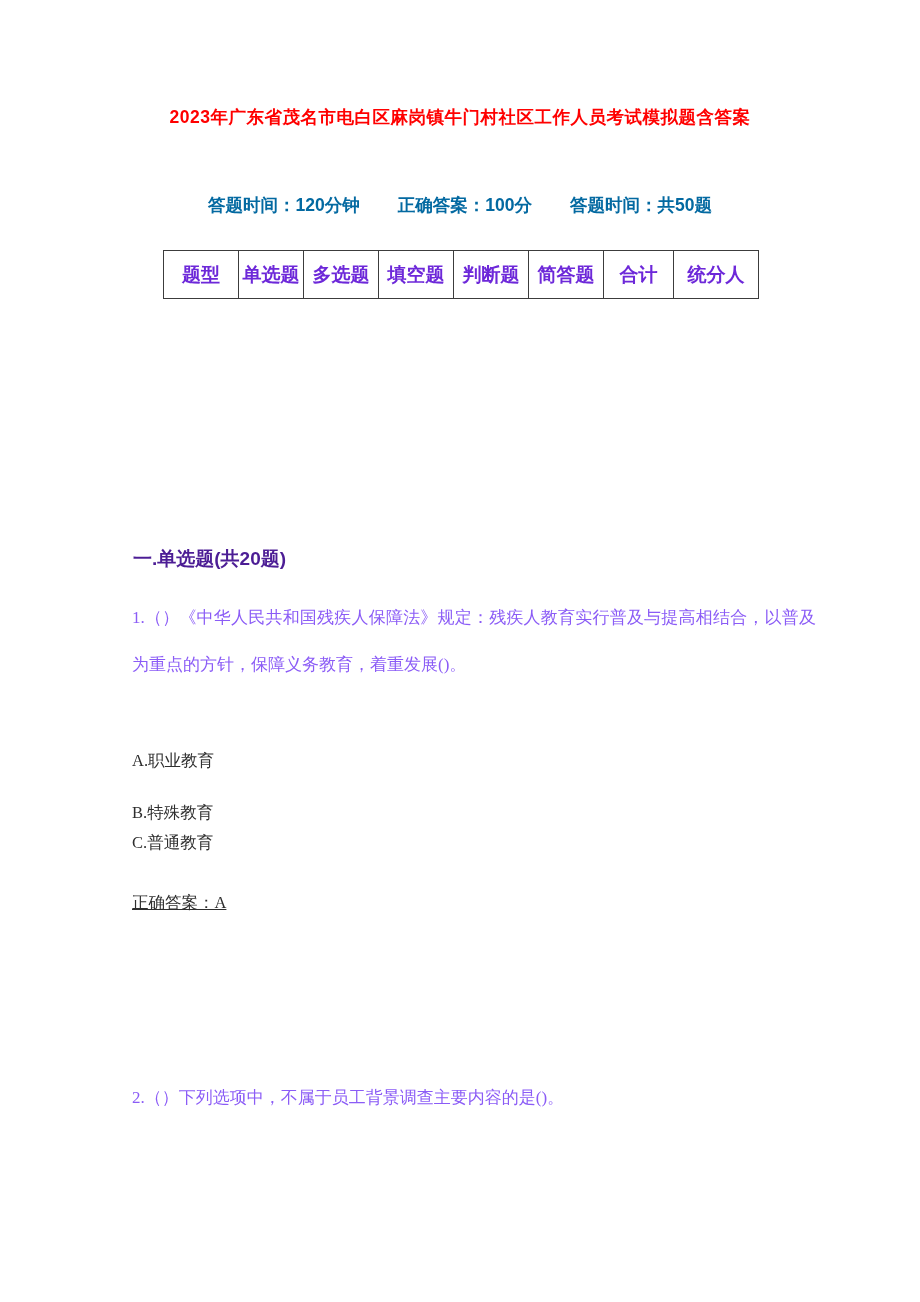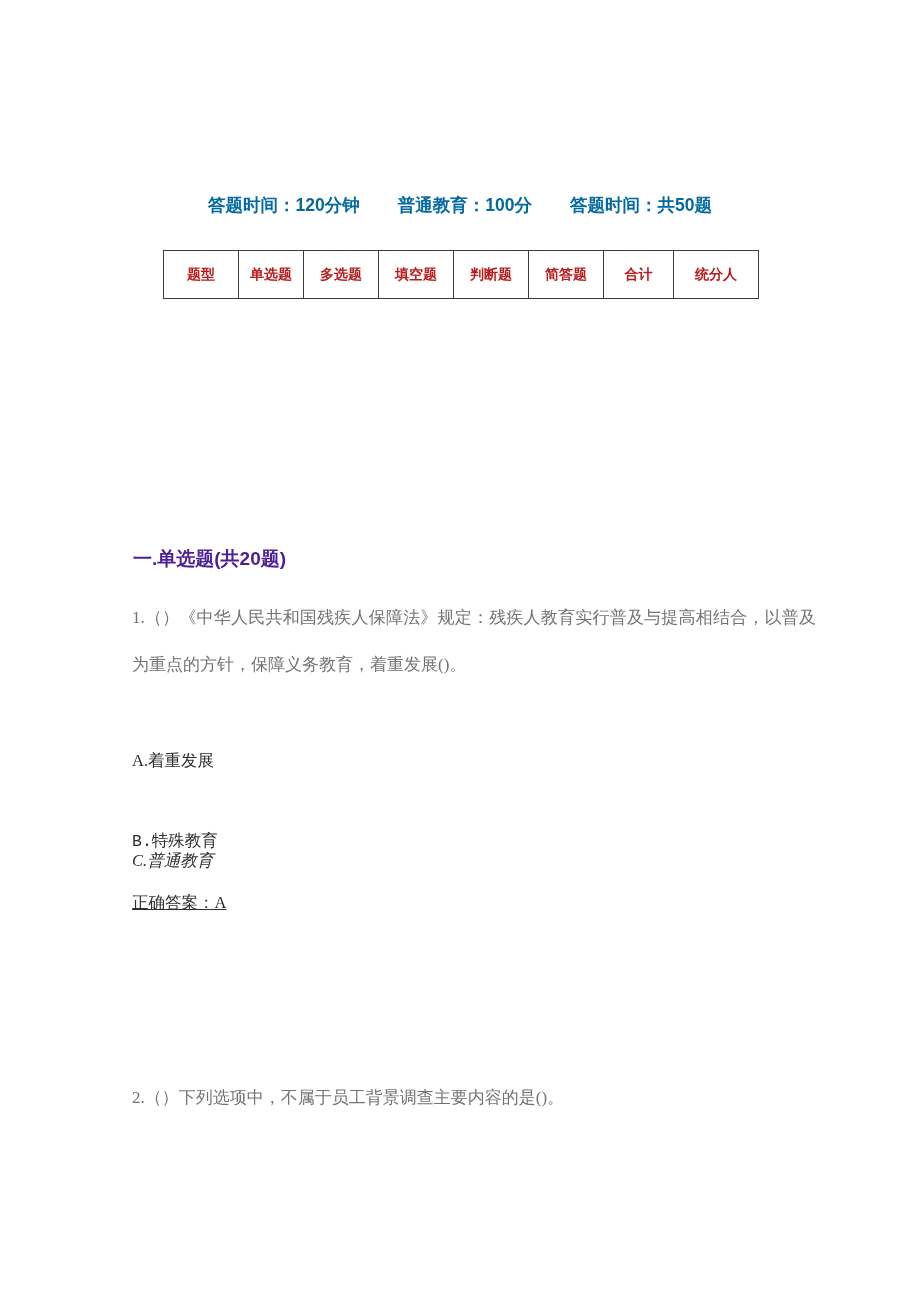--- a/index.html
+++ b/index.html
@@ -46,71 +46,72 @@
     width: 595px;
     border-collapse: collapse;
     table-layout: fixed;
   }
   table.score-table td {
     border: 1px solid #3c3c3c;
     height: 47px;
     text-align: center;
     vertical-align: middle;
     font-weight: bold;
-    font-size: 14px;
-    color: #b91c1c;
+    font-size: 19px;
+    color: #6d28d9;
     padding: 0;
     overflow: hidden;
   }
   .section-heading {
     position: absolute;
     top: 546px;
     left: 133px;
     margin: 0;
     font-size: 19px;
     font-weight: bold;
     color: #4c1d95;
   }
   .question {
     position: absolute;
     left: 132px;
     width: 684px;
     margin: 0;
     font-family: "Liberation Serif", serif;
     font-size: 17px;
     line-height: 47px;
-    color: #737373;
+    color: #8b5cf6;
     text-align: justify;
     text-justify: inter-ideograph;
   }
   .q1 { top: 594px; }
   .q2 { top: 1074px; }
   .option, .answer {
     position: absolute;
     left: 132px;
     margin: 0;
     font-family: "Liberation Serif", serif;
     font-size: 16.5px;
     line-height: 24px;
     color: #2e2e2e;
   }
   .opt-a { top: 749px; }
-  .opt-b { top: 830px; font-family: Liberation Mono, monospace; }
-  .opt-c { top: 849px; font-style: italic; }
+  .opt-b { top: 801px; }
+  .opt-c { top: 831px; }
   .ans-1 { top: 891px; text-decoration: underline; }
 </style>
 </head>
 <body>
 
 <div class="page">
 
+  <h1 class="doc-title" style="color: rgb(255, 0, 0);">2023年广东省茂名市电白区麻岗镇牛门村社区工作人员考试模拟题含答案</h1>
 
   <div class="exam-info">
     <span>答题时间：120分钟</span>
-    <span>普通教育：100分</span>
+    <span>正确答案：100分</span>
     <span>答题时间：共50题</span>
   </div>
 
   <table class="score-table">
     <colgroup>
       <col style="width:75px">
         <col style="width:65px">
         <col style="width:75px">
       <col style="width:75px">
         <col style="width:75px">
@@ -129,21 +130,21 @@
         <td>合计</td>
         <td>统分人</td>
       </tr>
     </tbody>
   </table>
 
   <h2 class="section-heading">一.单选题(共20题)</h2>
 
   <p class="question q1">1.（）《中华人民共和国残疾人保障法》规定：残疾人教育实行普及与提高相结合，以普及为重点的方针，保障义务教育，着重发展()。</p>
 
-  <p class="option opt-a">A.着重发展</p>
+  <p class="option opt-a">A.职业教育</p>
 
   <p class="option opt-b">B.特殊教育</p>
 
   <p class="option opt-c">C.普通教育</p>
 
   <p class="answer ans-1">正确答案：A</p>
 
   <p class="question q2">2.（）下列选项中，不属于员工背景调查主要内容的是()。</p>
 
 </div>

